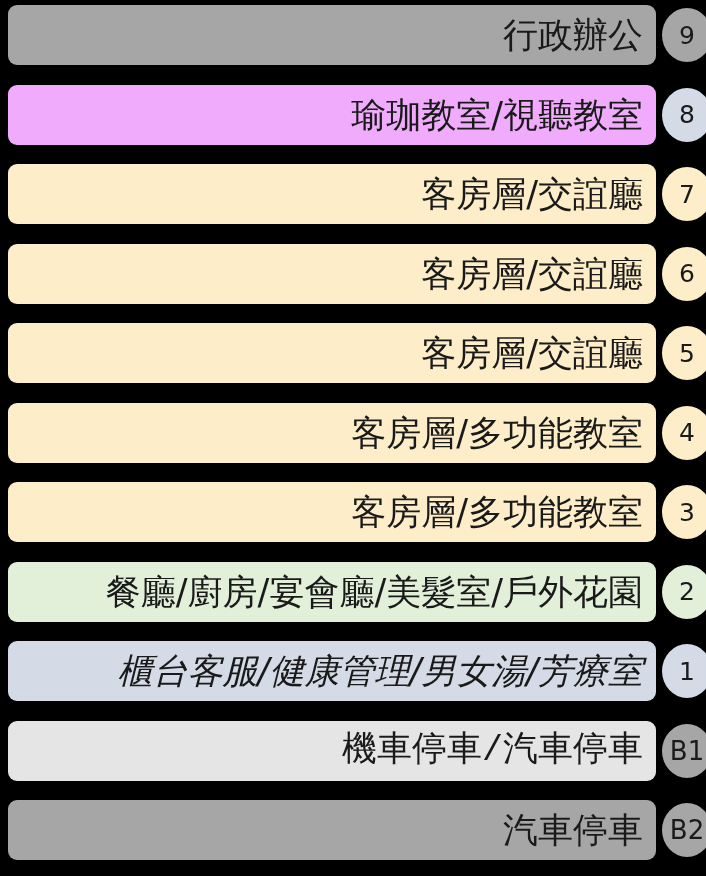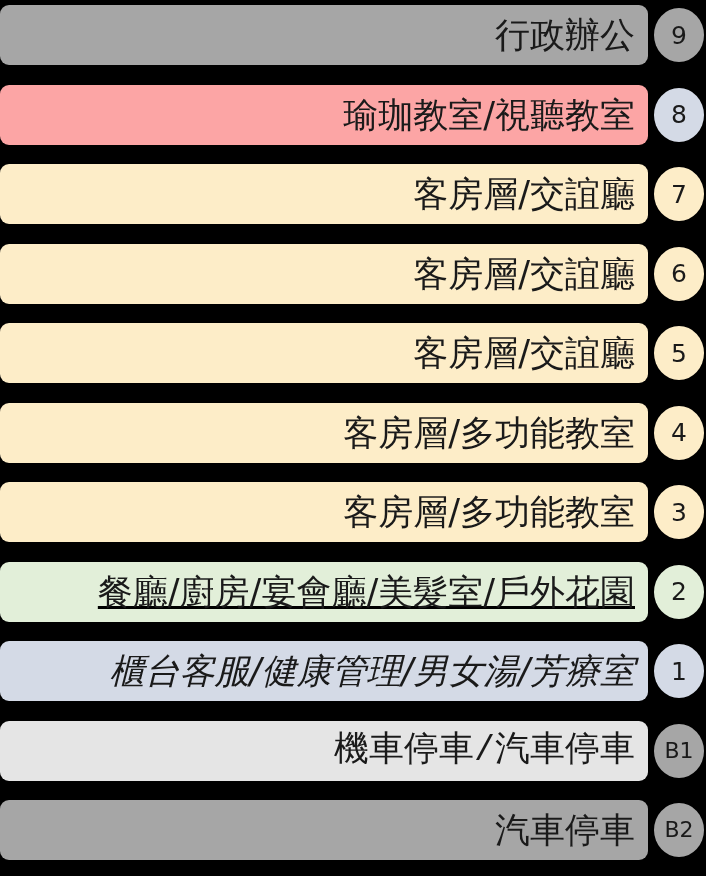--- a/index.html
+++ b/index.html
@@ -14,21 +14,21 @@
     overflow: hidden;
     font-family: "DejaVu Sans", "Liberation Sans", sans-serif;
   }
 
   #floor-directory {
     position: relative;
     width: 706px;
     height: 876px;
     background: #000000;
     box-sizing: border-box;
-    padding: 5px 0 6px 0;
+    padding: 5px 0 6px 8px;
     display: flex;
     flex-direction: column;
     justify-content: flex-start;
   }
 
   .floor-row {
     position: relative;
     height: 60px;
     margin-bottom: 19.5px;
     display: flex;
@@ -78,37 +78,37 @@
   }
 
   .floor-badge-text {
     font-size: 25px;
     line-height: 1;
     color: #1a1a1a;
     font-weight: 400;
     white-space: nowrap;
   }
   .floor-badge-text.basement {
-    font-size: 22px;
+    font-size: 26px;
   }
 </style>
 </head>
 <body>
 
 <div id="floor-directory">
     <div class="floor-row">
       <div class="floor-bar" style="background: rgb(166, 166, 166);">
         <span class="floor-label">行政辦公</span>
       </div>
       <div class="floor-badge" style="background: rgb(166, 166, 166);">
         <span class="floor-badge-text">9</span>
       </div>
     </div>
     <div class="floor-row">
-      <div class="floor-bar" style="background: #fca5a5;">
+      <div class="floor-bar" style="background: #f0abfc;">
         <span class="floor-label">瑜珈教室/視聽教室</span>
       </div>
       <div class="floor-badge" style="background: rgb(212, 218, 230);">
         <span class="floor-badge-text">8</span>
       </div>
     </div>
     <div class="floor-row">
       <div class="floor-bar" style="background: rgb(253, 237, 200);">
         <span class="floor-label">客房層/交誼廳</span>
       </div>
@@ -142,21 +142,21 @@
     </div>
     <div class="floor-row">
       <div class="floor-bar" style="background: rgb(253, 237, 200);">
         <span class="floor-label">客房層/多功能教室</span>
       </div>
       <div class="floor-badge" style="background: rgb(253, 237, 200);">
         <span class="floor-badge-text">3</span>
       </div>
     </div>
     <div class="floor-row">
-      <div class="floor-bar" style="background: rgb(226, 239, 217); text-decoration: underline;">
+      <div class="floor-bar" style="background: rgb(226, 239, 217);">
         <span class="floor-label">餐廳/廚房/宴會廳/美髮室/戶外花園</span>
       </div>
       <div class="floor-badge" style="background: rgb(226, 239, 217);">
         <span class="floor-badge-text">2</span>
       </div>
     </div>
     <div class="floor-row">
       <div class="floor-bar" style="background: rgb(212, 218, 230); font-style: italic;">
         <span class="floor-label">櫃台客服/健康管理/男女湯/芳療室</span>
       </div>

